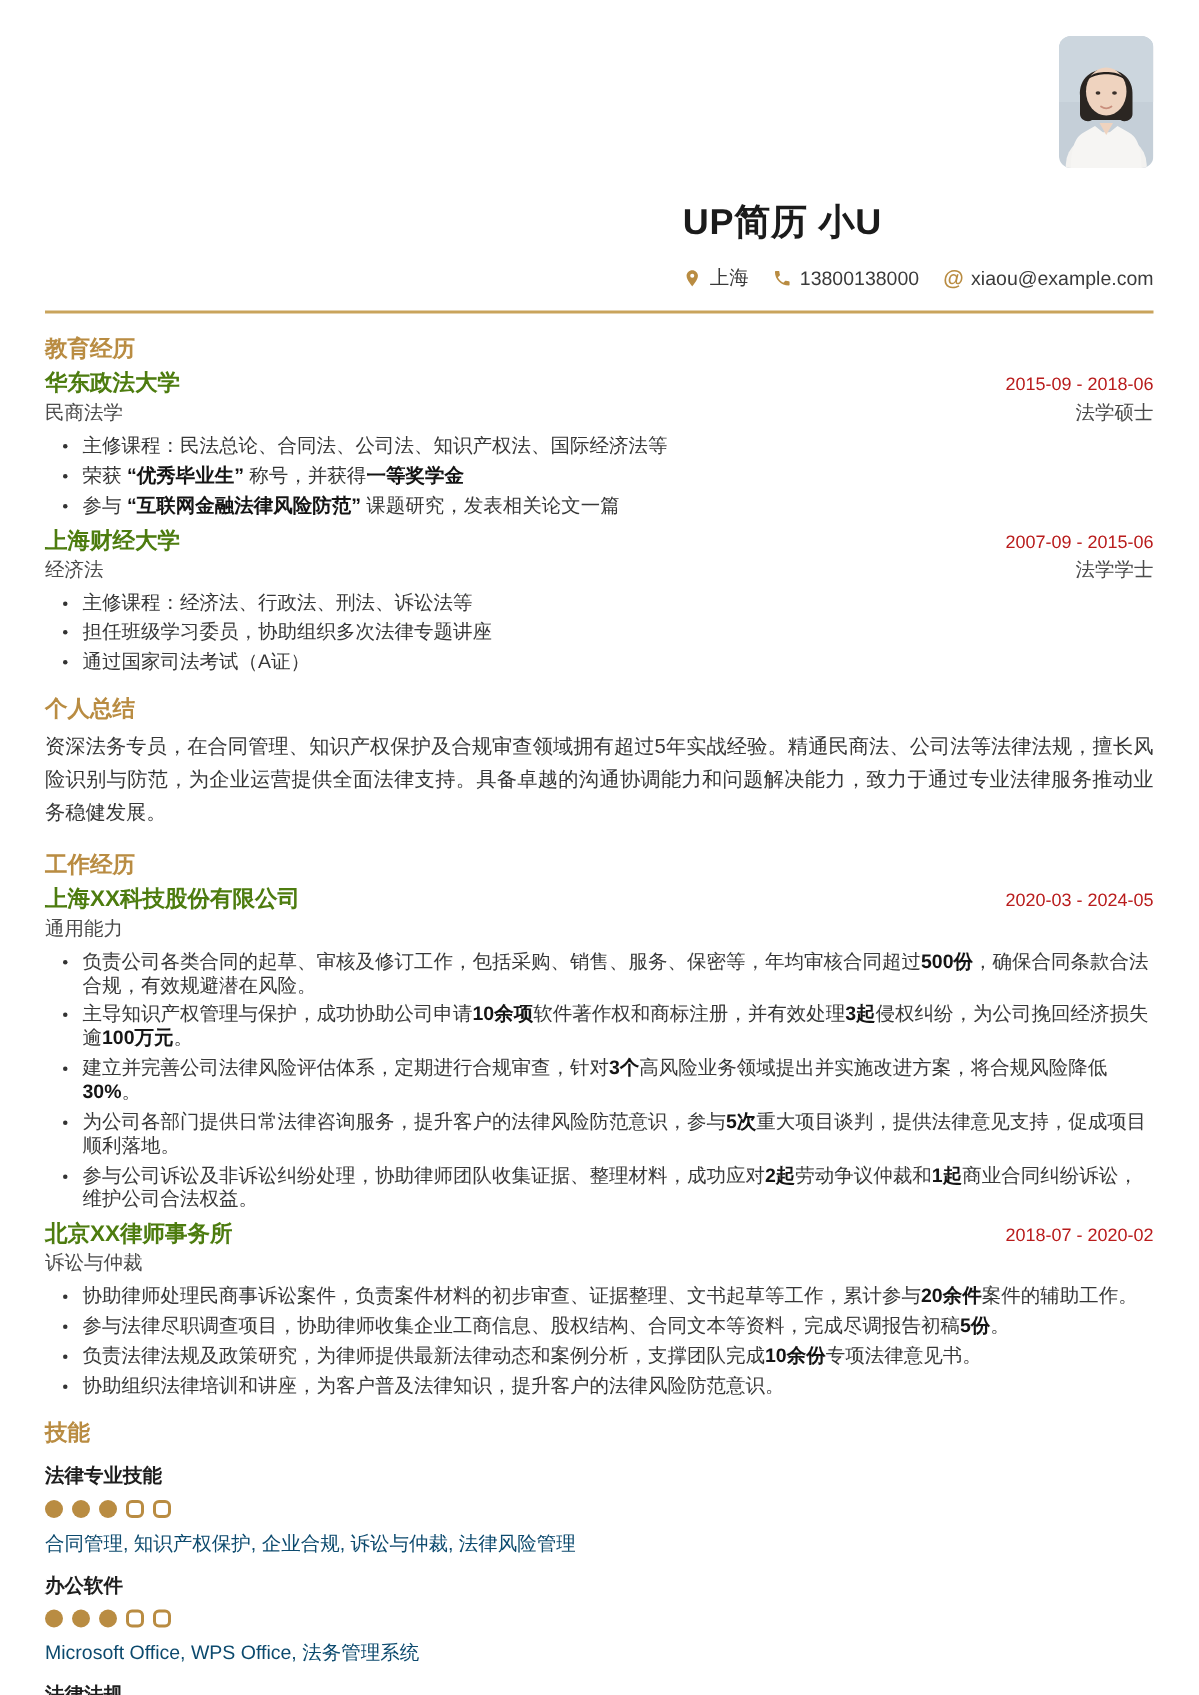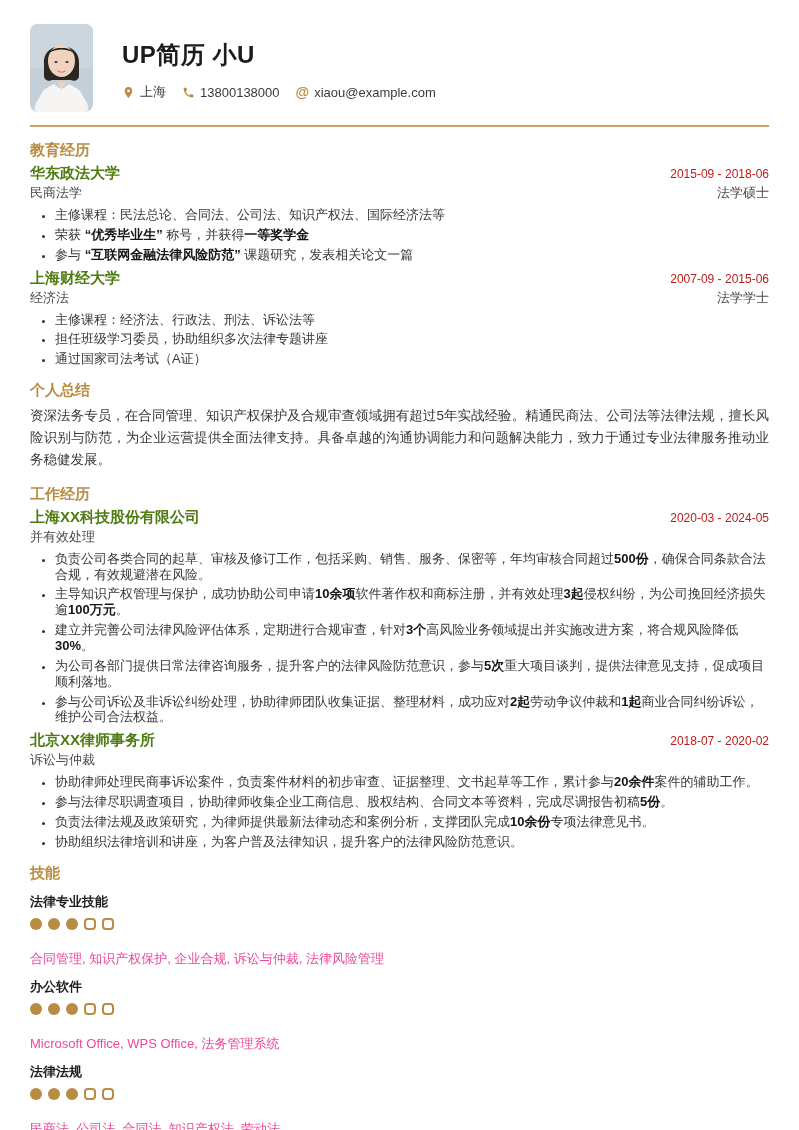--- a/index.html
+++ b/index.html
@@ -6,21 +6,21 @@
   * { margin:0; padding:0; box-sizing:border-box; }
   html,body { background:#fff; }
   body {
     width:799px; height:1130px; overflow:hidden;
     font-family:"Liberation Sans","DejaVu Sans",sans-serif;
     color:var(--ink);
   }
   .page { padding:24px 30px 0 30px; }
 
   
-  .head { display:flex; align-items:center; gap:29px; }
+  .head { display:flex; align-items:flex-end; gap:16px;flex-direction:column; }
   .photo { width:63px; height:88px; border-radius:8px; overflow:hidden; flex:0 0 auto; }
   .photo svg { display:block; }
   .head-text { padding-top:4px; }
   h1 { font-size:24px; font-weight:bold; color:#1b1b1b; letter-spacing:.5px; }
   .contact { margin-top:12px; display:flex; align-items:center; gap:16px; font-size:13px; color:#3a3a3a; }
   .c-item { display:inline-flex; align-items:center; gap:5px; }
   .c-icon { color:var(--accent); width:13px; height:13px; display:inline-block; }
   .c-icon svg { display:block; width:13px; height:13px; fill:var(--accent); }
   .at-glyph { color:var(--accent); font-size:14px; font-weight:bold; line-height:1; }
   hr.gold-rule { border:none; border-top:2px solid var(--rule); margin-top:13px; }
@@ -42,21 +42,21 @@
   ul.bullets b { color:#151515; }
 
   .summary-text { margin-top:5px; font-size:13.5px; line-height:1.62; color:#373737; text-align:justify; }
 
   .skill-group { margin-top:10px; }
   .skill-name { font-size:13px; font-weight:bold; color:#1e1e1e; }
   .dots { display:flex; gap:6px; margin-top:7px; }
   .dot { width:12px; height:12px; }
   .dot.filled { background:var(--accent); border-radius:50%; }
   .dot.empty { background:#fff; border:2.5px solid var(--accent); border-radius:4px; }
-  .skill-items { margin-top:20px; font-size:13px; color:#ec4899; }
+  .skill-items { margin-top:8px; font-size:13px; color:#0c4a6e; }
 </style>
 </head>
 <body>
 
 <div class="page">
 
   <div class="head">
     <div class="photo">
       <svg width="63" height="88" viewBox="0 0 63 88" xmlns="http://www.w3.org/2000/svg">
         <rect width="63" height="88" fill="#c5cfd8"></rect>
@@ -144,21 +144,21 @@
 
   <section>
     <h2 class="sec-title">工作经历</h2>
     <div id="work-entries">
         <div class="entry">
           <div class="entry-head">
             <div class="entry-name">上海XX科技股份有限公司</div>
             <div class="entry-date">2020-03 - 2024-05</div>
           </div>
           <div class="entry-sub">
-            <div>并有效处理</div>
+            <div>通用能力</div>
             <div></div>
           </div>
           <ul class="bullets">
             <li><span>负责公司各类合同的起草、审核及修订工作，包括采购、销售、服务、保密等，年均审核合同超过</span><b>500份</b><span>，确保合同条款合法合规，有效规避潜在风险。</span></li>
             <li><span>主导知识产权管理与保护，成功协助公司申请</span><b>10余项</b><span>软件著作权和商标注册，并有效处理</span><b>3起</b><span>侵权纠纷，为公司挽回经济损失逾</span><b>100万元</b><span>。</span></li>
             <li><span>建立并完善公司法律风险评估体系，定期进行合规审查，针对</span><b>3个</b><span>高风险业务领域提出并实施改进方案，将合规风险降低</span><b>30%</b><span>。</span></li>
             <li><span>为公司各部门提供日常法律咨询服务，提升客户的法律风险防范意识，参与</span><b>5次</b><span>重大项目谈判，提供法律意见支持，促成项目顺利落地。</span></li>
             <li><span>参与公司诉讼及非诉讼纠纷处理，协助律师团队收集证据、整理材料，成功应对</span><b>2起</b><span>劳动争议仲裁和</span><b>1起</b><span>商业合同纠纷诉讼，维护公司合法权益。</span></li>
           </ul>
         </div>

